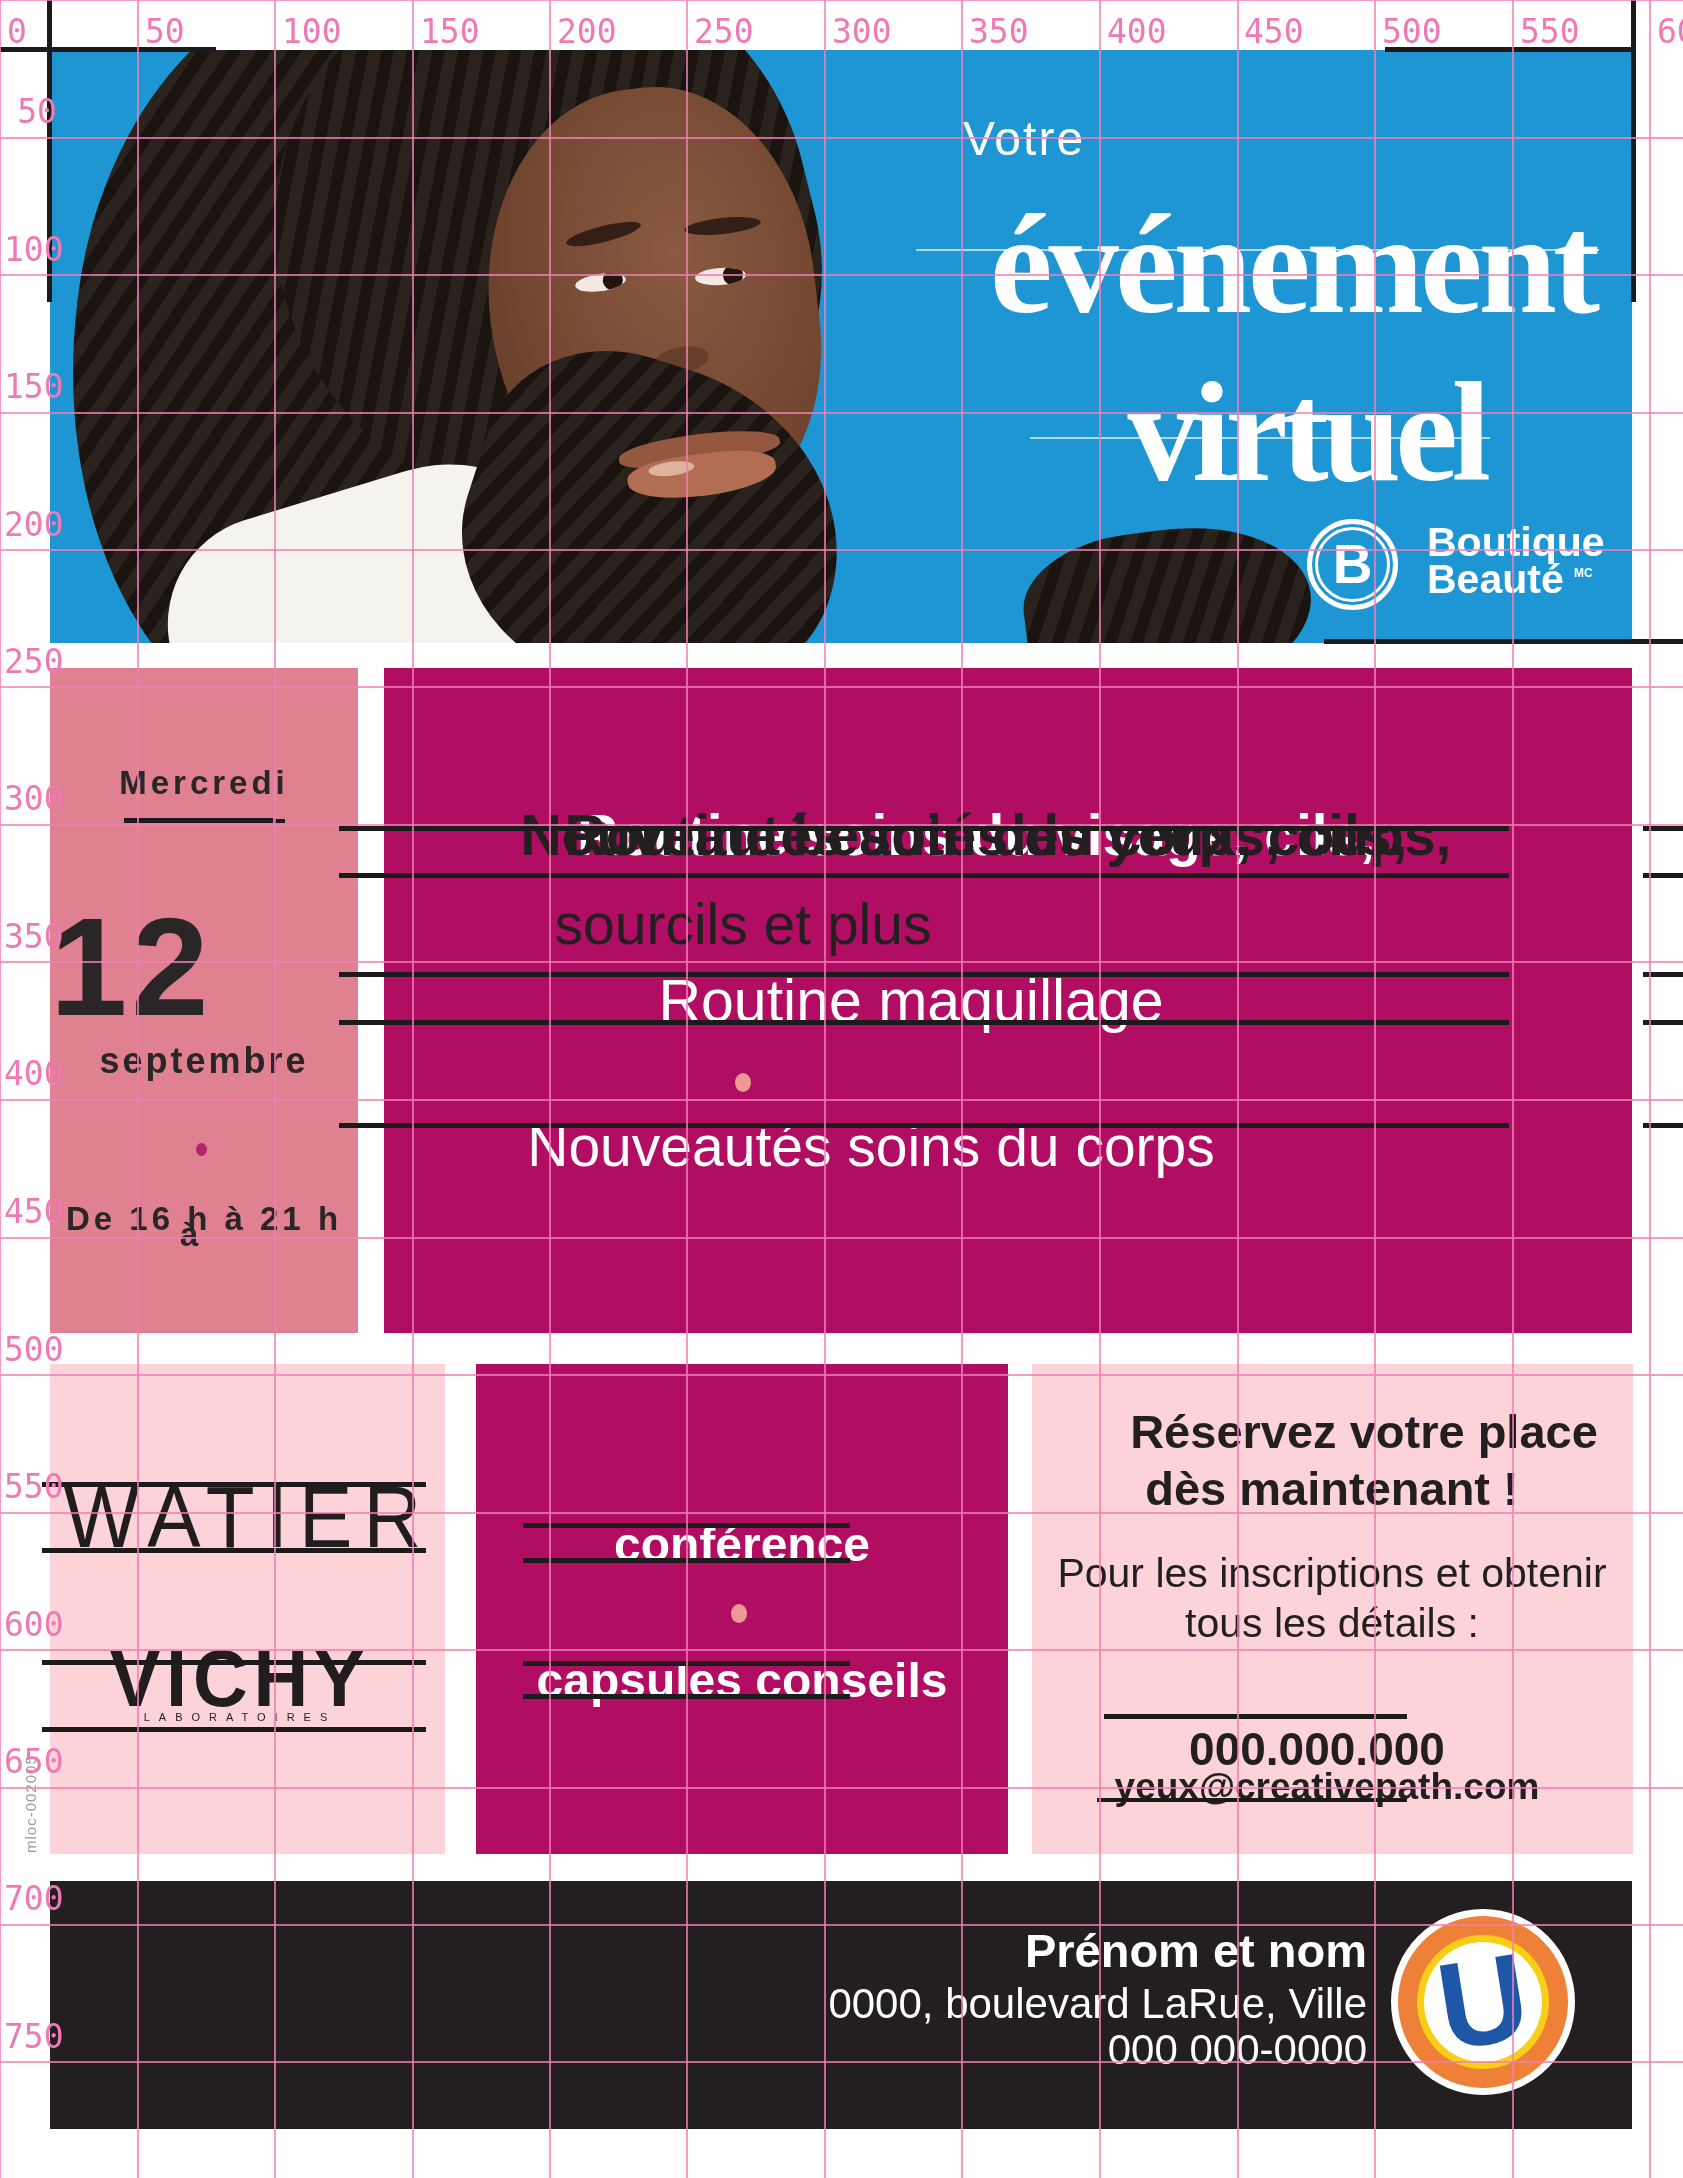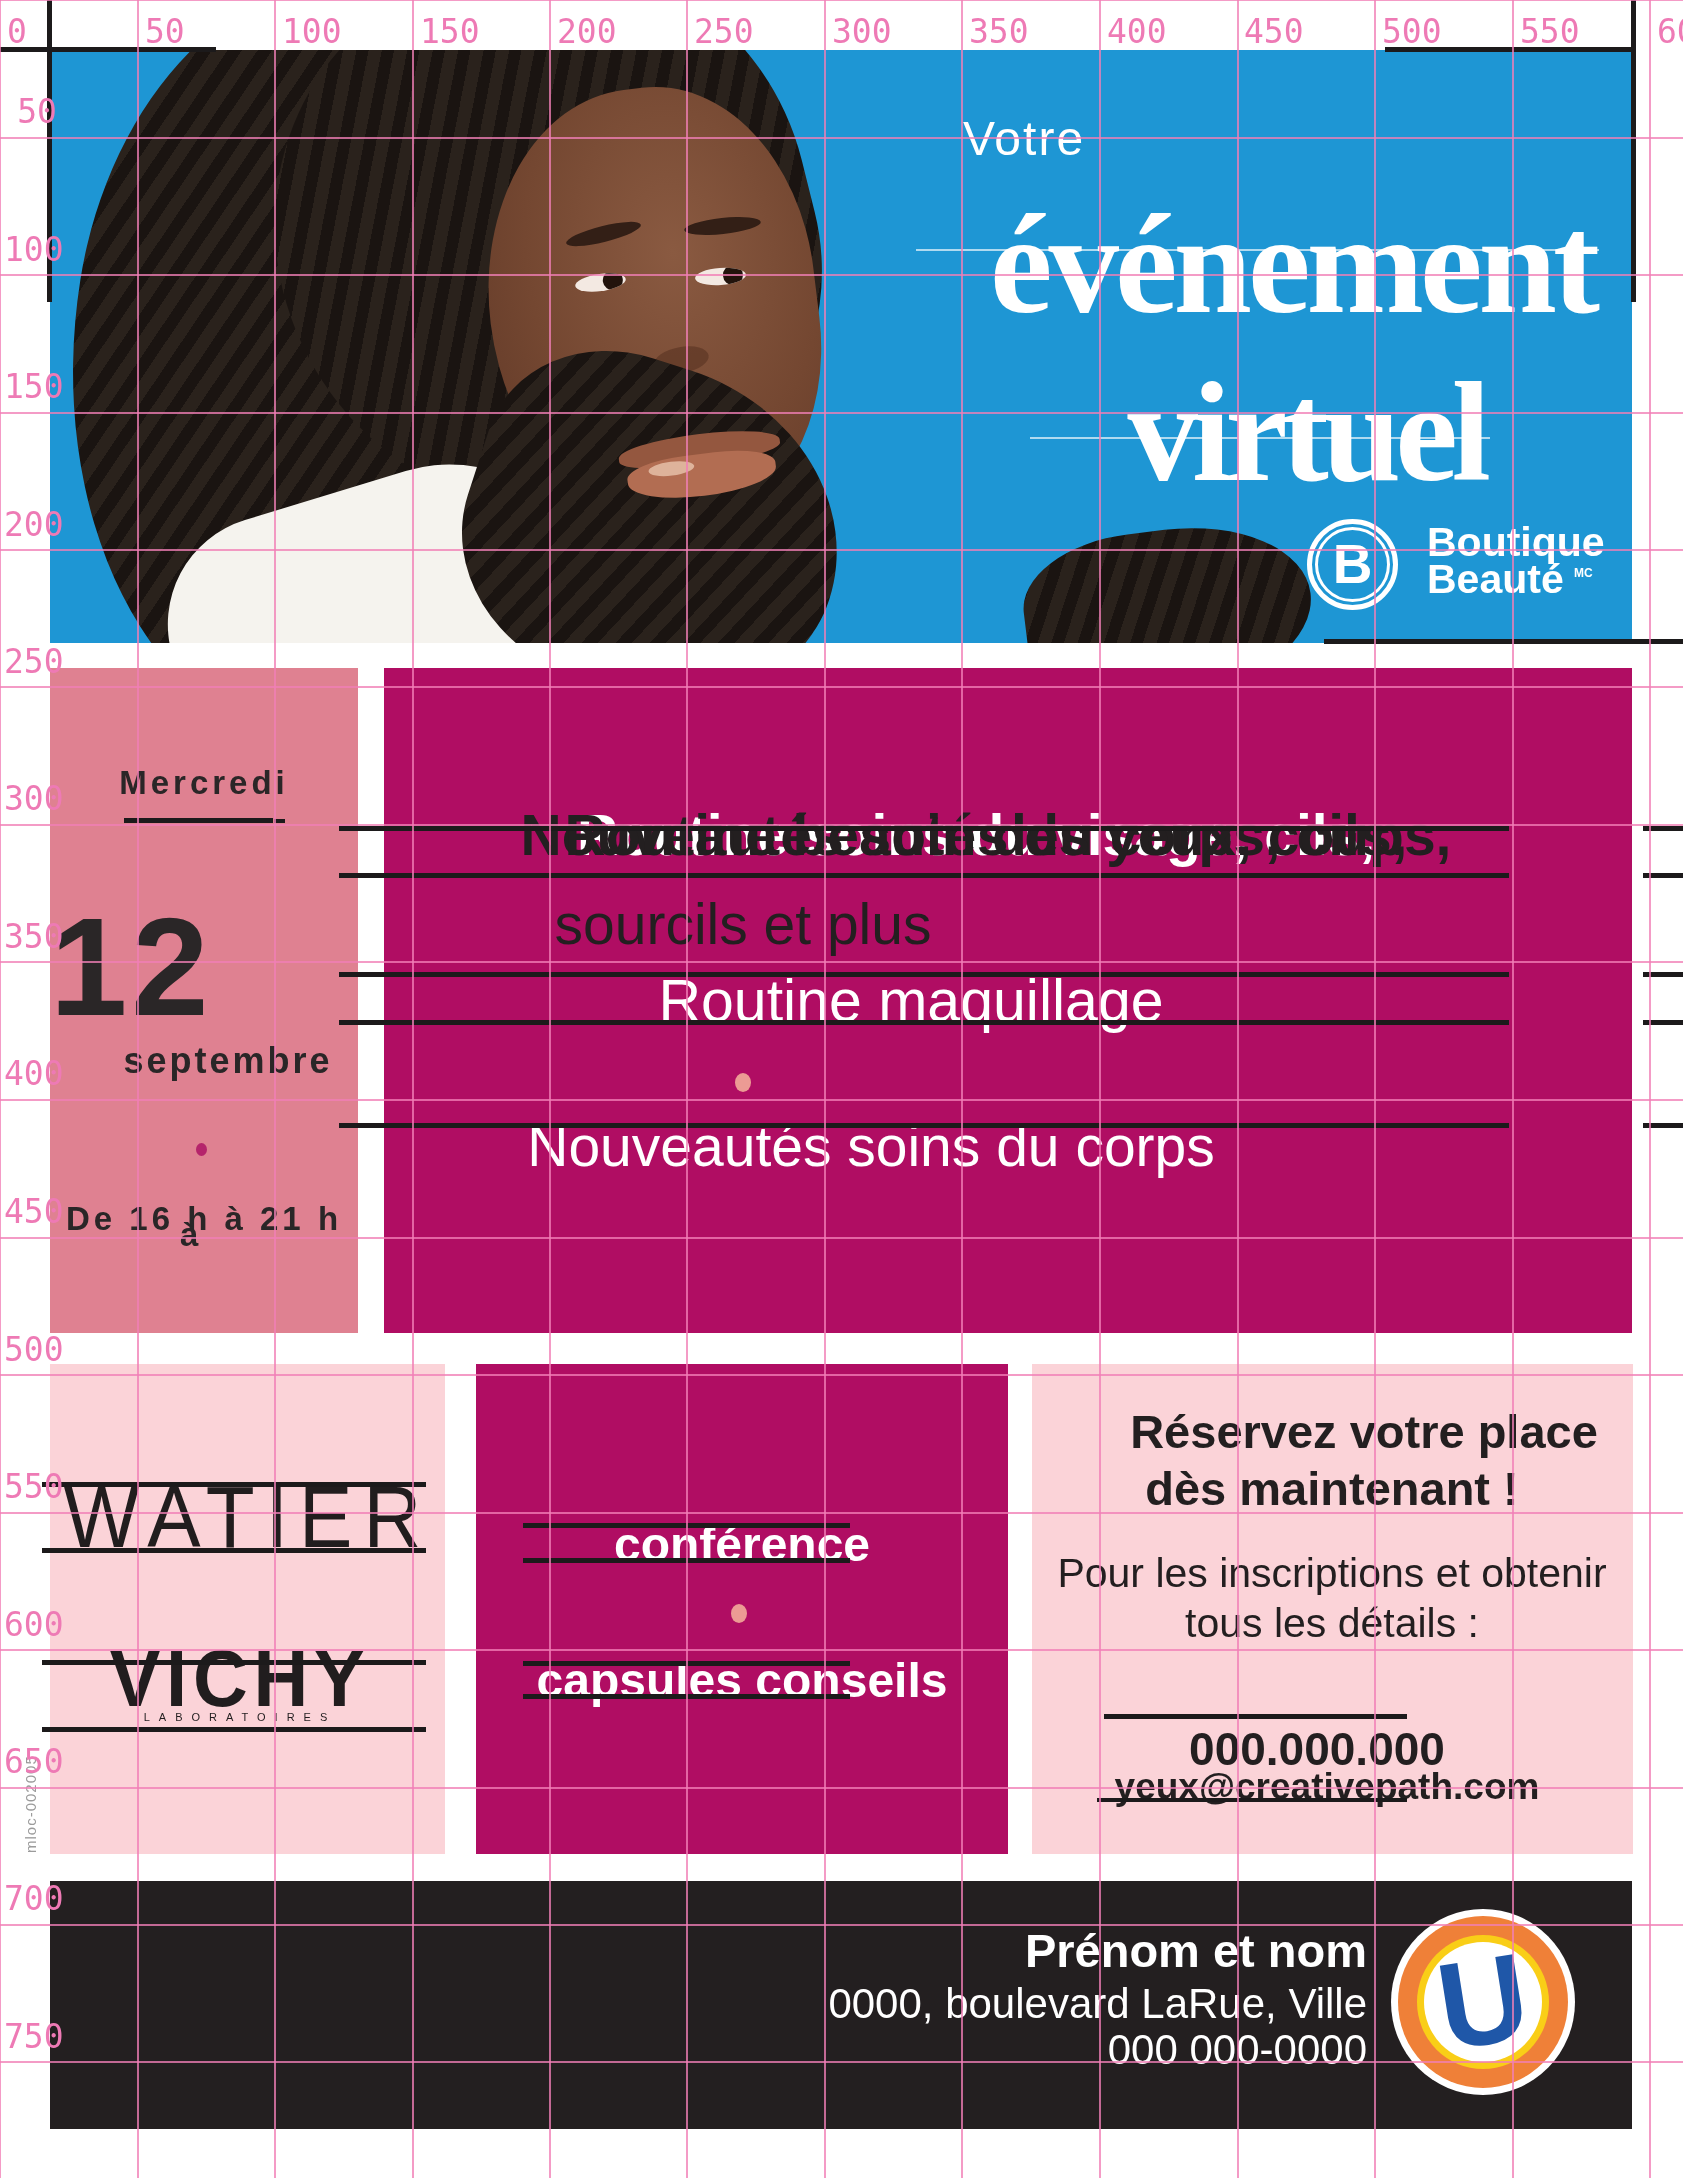--- a/index.html
+++ b/index.html
@@ -47,21 +47,21 @@
   #title1{right:87px;top:190px;font-size:141px;}
   #title2{right:198px;top:358px;font-size:141px;letter-spacing:-6px;}
   #bb-logo-circle{left:1307px;top:519px;width:81px;height:81px;border:5px solid #fff;border-radius:50%;}
   #bb-logo-circle::after{content:"";position:absolute;left:3px;top:3px;right:3px;bottom:3px;border:3px solid #fff;border-radius:50%;}
   #bb-letter{left:0;top:8px;width:100%;text-align:center;font-size:55px;font-weight:bold;color:#fff;}
   #bb-name1{left:1427px;top:519px;font-size:41px;font-weight:bold;color:#fff;}
   #bb-name2{left:1427px;top:556px;font-size:41px;font-weight:bold;color:#fff;}
   #bb-tm{left:1574px;top:566px;font-size:12px;font-weight:bold;color:#fff;}
   #weekday{top:764px;font-size:33px;letter-spacing:4px;}
   #day{top:887px;font-size:139px;letter-spacing:4px;}
-  #month{top:1040px;font-size:36px;letter-spacing:3px;padding-left:24px;}
+  #month{top:1040px;font-size:36px;letter-spacing:3px;}
   #hours{top:1200px;font-size:33px;letter-spacing:4px;}
   #hours-ghost{left:180px;top:1216px;font-size:33px;font-weight:bold;color:#2a2627;}
   .dot{border-radius:50%;}
   #date-dot{left:196px;top:1143px;width:11px;height:13px;background:#b5246b;}
 
   
   .prog-line{white-space:nowrap;font-weight:normal;line-height:59px;}
   #garble{left:980px;top:806px;width:0;height:59px;}
   #garble span{position:absolute;top:0;left:0;transform:translateX(-50%);font-size:57px;font-weight:bold;white-space:nowrap;line-height:59px;}
   #prog-line2{left:743px;top:895px;transform:translateX(-50%);font-size:57px;color:#231f20;}

